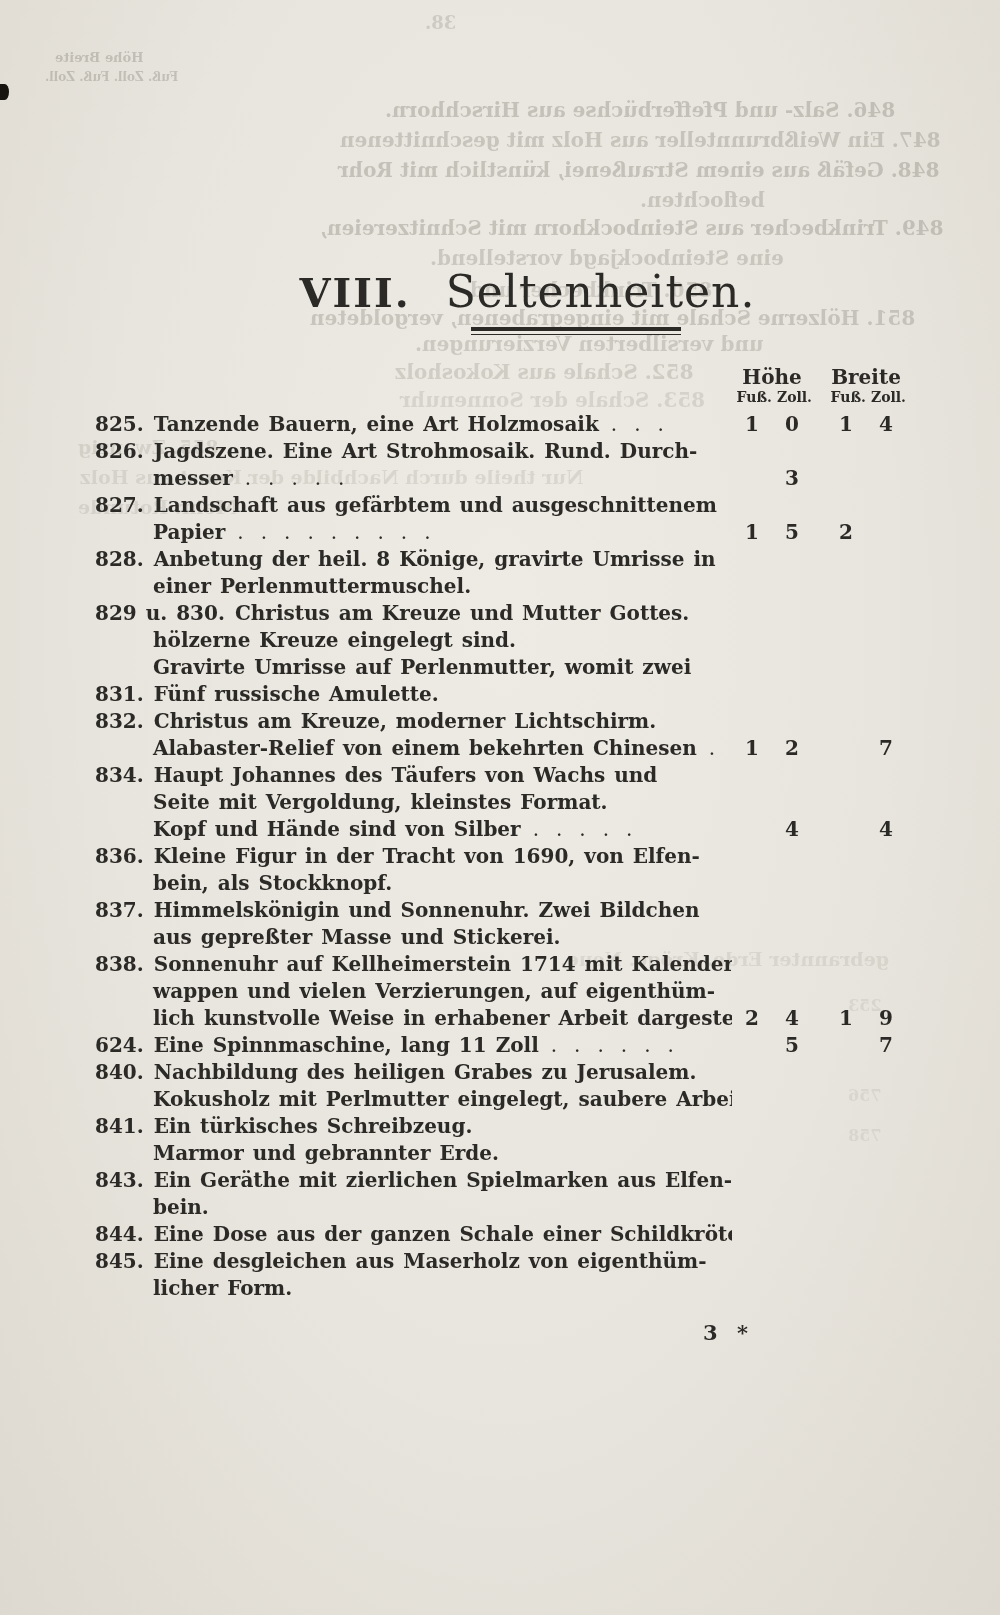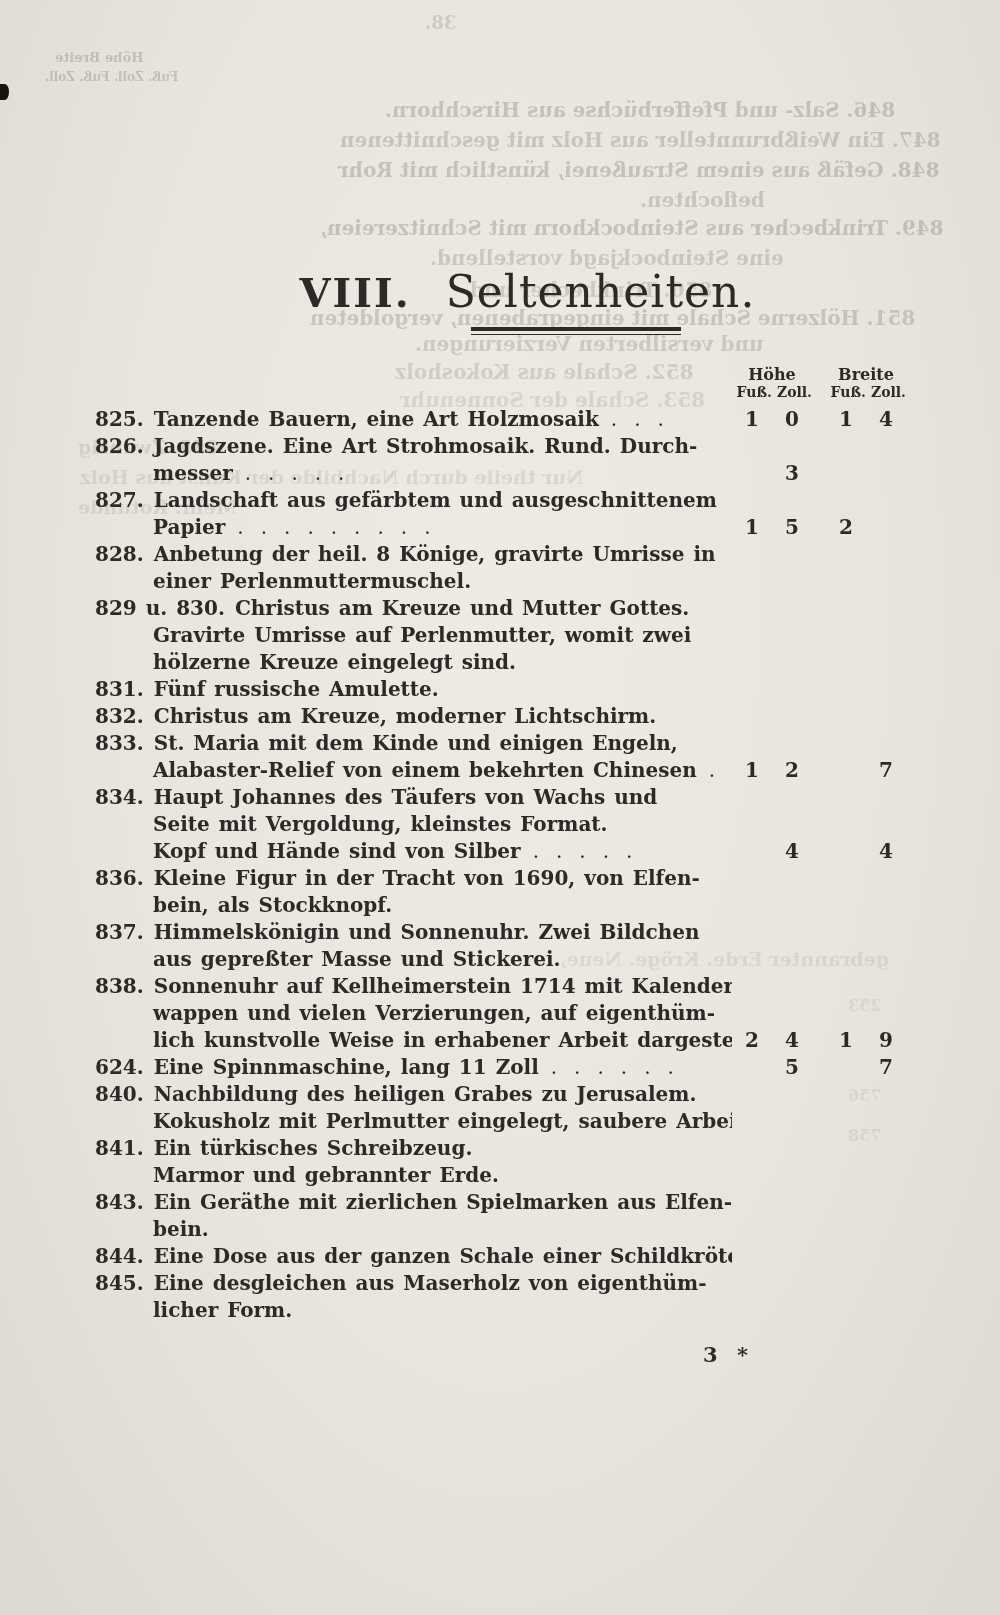--- a/index.html
+++ b/index.html
@@ -54,21 +54,21 @@
     transform:translateX(48px);
     border-top:4px solid #2b2a26;
     border-bottom:1px solid #2b2a26;
     height:3px;
   }
   
   .mhead{margin-top:30px;}
   .mh-row{display:flex;align-items:baseline;padding-right:24px;}
   .mh-fill{flex:1;}
   .mh-main{
-    width:80px;text-align:center;font-size:16px;font-weight:bold;
+    width:80px;text-align:center;font-size:20px;font-weight:bold;
   }
   .mh-gap{width:14px;}
   .mh-sub{
     width:40px;text-align:right;font-size:14px;font-weight:bold;
   }
   
   .list{margin-top:6px;}
   .line{
     display:flex;align-items:baseline;
     padding-right:24px;
@@ -212,53 +212,45 @@
         </div>
         <div class="line">
           <div class="lt"><span class="num">829 u. 830.</span><span>Christus am Kreuze und Mutter Gottes.</span></div>
           <span class="mcell"></span>
           <span class="mcell"></span>
           <span class="msp"></span>
           <span class="mcell"></span>
           <span class="mcell"></span>
         </div>
         <div class="line">
+          <div class="lt cont"><span>hölzerne Kreuze eingelegt sind.</span></div>
+          <span class="mcell"></span>
+          <span class="mcell"></span>
+          <span class="msp"></span>
+          <span class="mcell"></span>
+          <span class="mcell"></span>
+        </div>
+        <div class="line">
           <div class="lt cont"><span>Gravirte Umrisse auf Perlenmutter, womit zwei</span></div>
           <span class="mcell"></span>
           <span class="mcell"></span>
           <span class="msp"></span>
           <span class="mcell"></span>
           <span class="mcell"></span>
         </div>
         <div class="line">
-          <div class="lt cont"><span>hölzerne Kreuze eingelegt sind.</span></div>
-          <span class="mcell"></span>
-          <span class="mcell"></span>
-          <span class="msp"></span>
-          <span class="mcell"></span>
-          <span class="mcell"></span>
-        </div>
-        <div class="line">
           <div class="lt"><span class="num">831.</span><span>Fünf russische Amulette.</span></div>
           <span class="mcell"></span>
           <span class="mcell"></span>
           <span class="msp"></span>
           <span class="mcell"></span>
           <span class="mcell"></span>
         </div>
         <div class="line">
           <div class="lt"><span class="num">832.</span><span>Christus am Kreuze, moderner Lichtschirm.</span></div>
-          <span class="mcell"></span>
-          <span class="mcell"></span>
-          <span class="msp"></span>
-          <span class="mcell"></span>
-          <span class="mcell"></span>
-        </div>
-        <div class="line">
-          <div class="lt"><span class="num">833.</span><span>St. Maria mit dem Kinde und einigen Engeln,</span></div>
           <span class="mcell"></span>
           <span class="mcell"></span>
           <span class="msp"></span>
           <span class="mcell"></span>
           <span class="mcell"></span>
         </div>
         <div class="line">
           <div class="lt cont"><span>Alabaster-Relief von einem bekehrten Chinesen</span><span class="dots">.</span></div>
           <span class="mcell">1</span>
           <span class="mcell">2</span>

